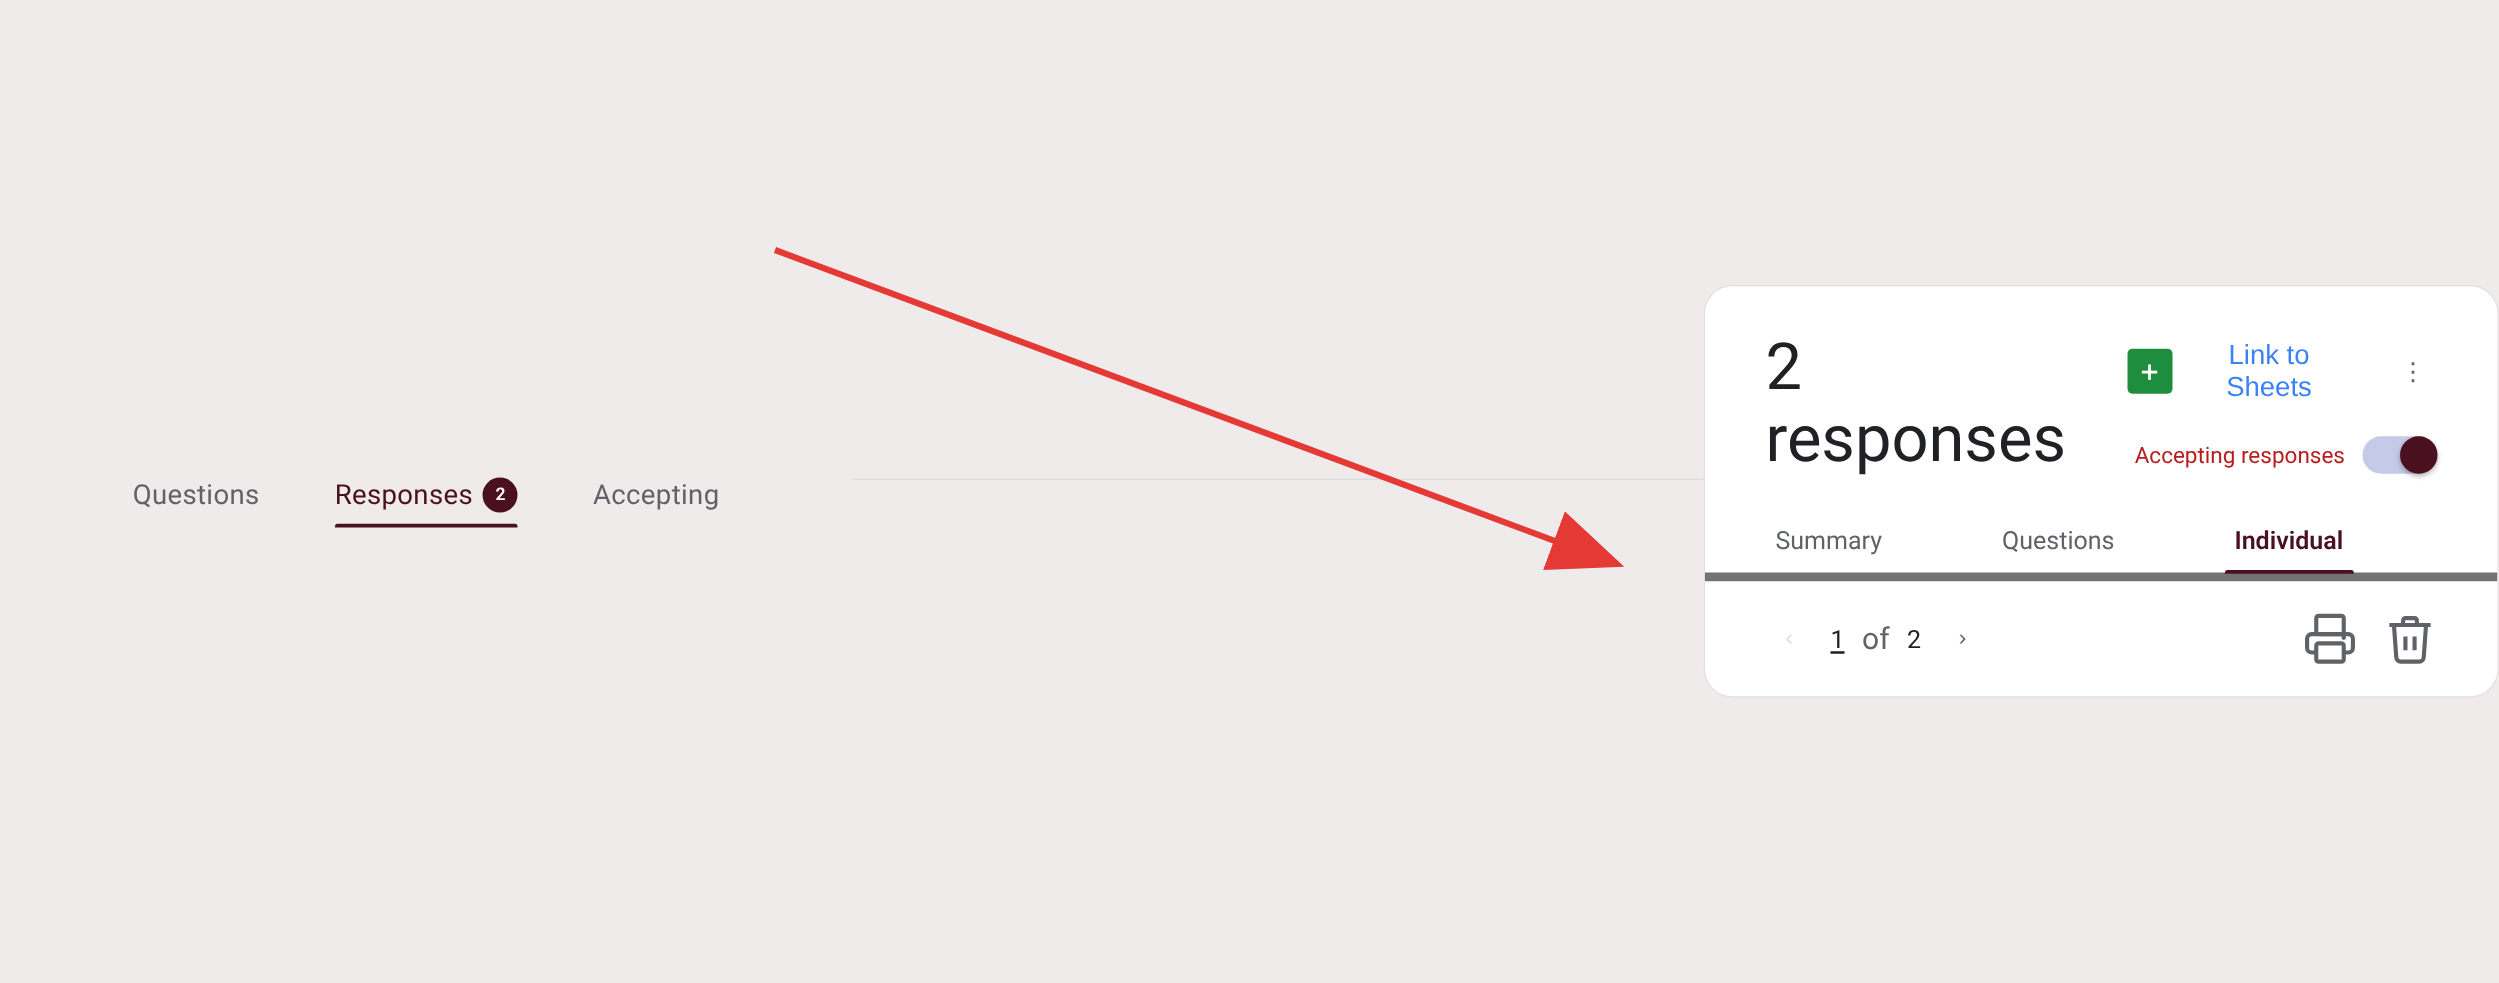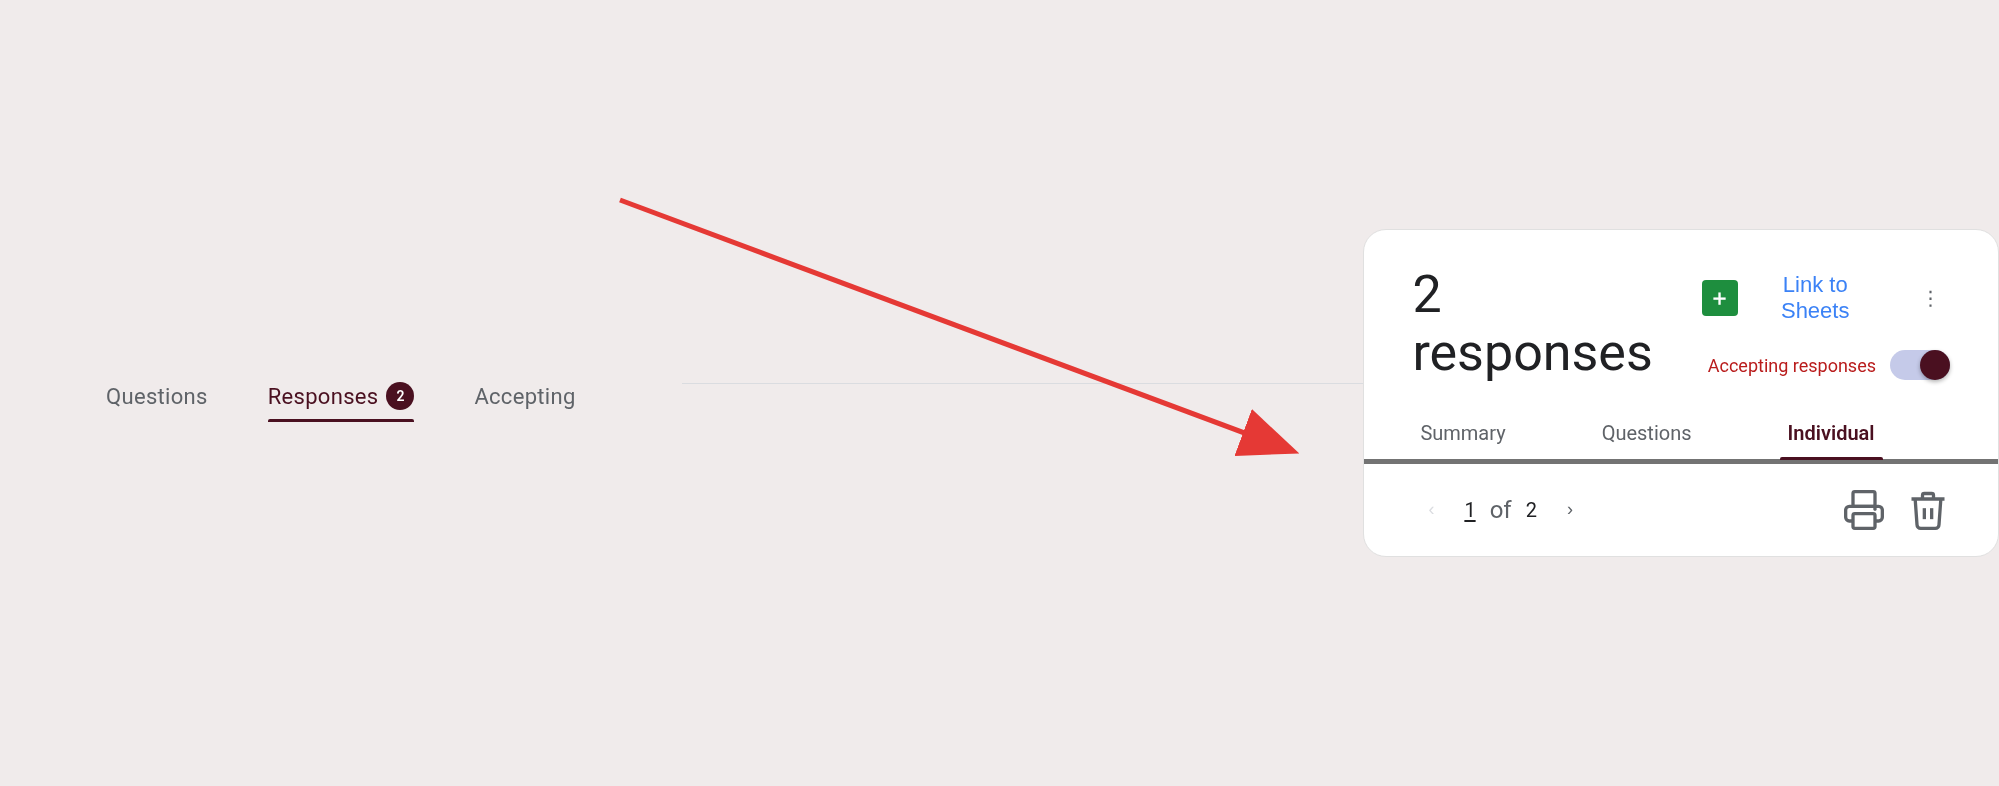--- a/index.html
+++ b/index.html
@@ -223,21 +223,21 @@
       right: 0;
       box-shadow: 0 2px 4px rgba(0,0,0,0.3);
     }
 
     
     .sub-tabs {
       display: flex;
       align-items: center;
       padding: 0 48px;
       gap: 80px;
-      border-bottom: 5px solid #737373;
+      border-bottom: 7px solid #737373;
       position: relative;
     }
 
     .sub-tab {
       font-size: 20px;
       color: #5f6368;
       padding: 16px 8px 14px 8px;
       cursor: pointer;
       position: relative;
       font-weight: 400;

